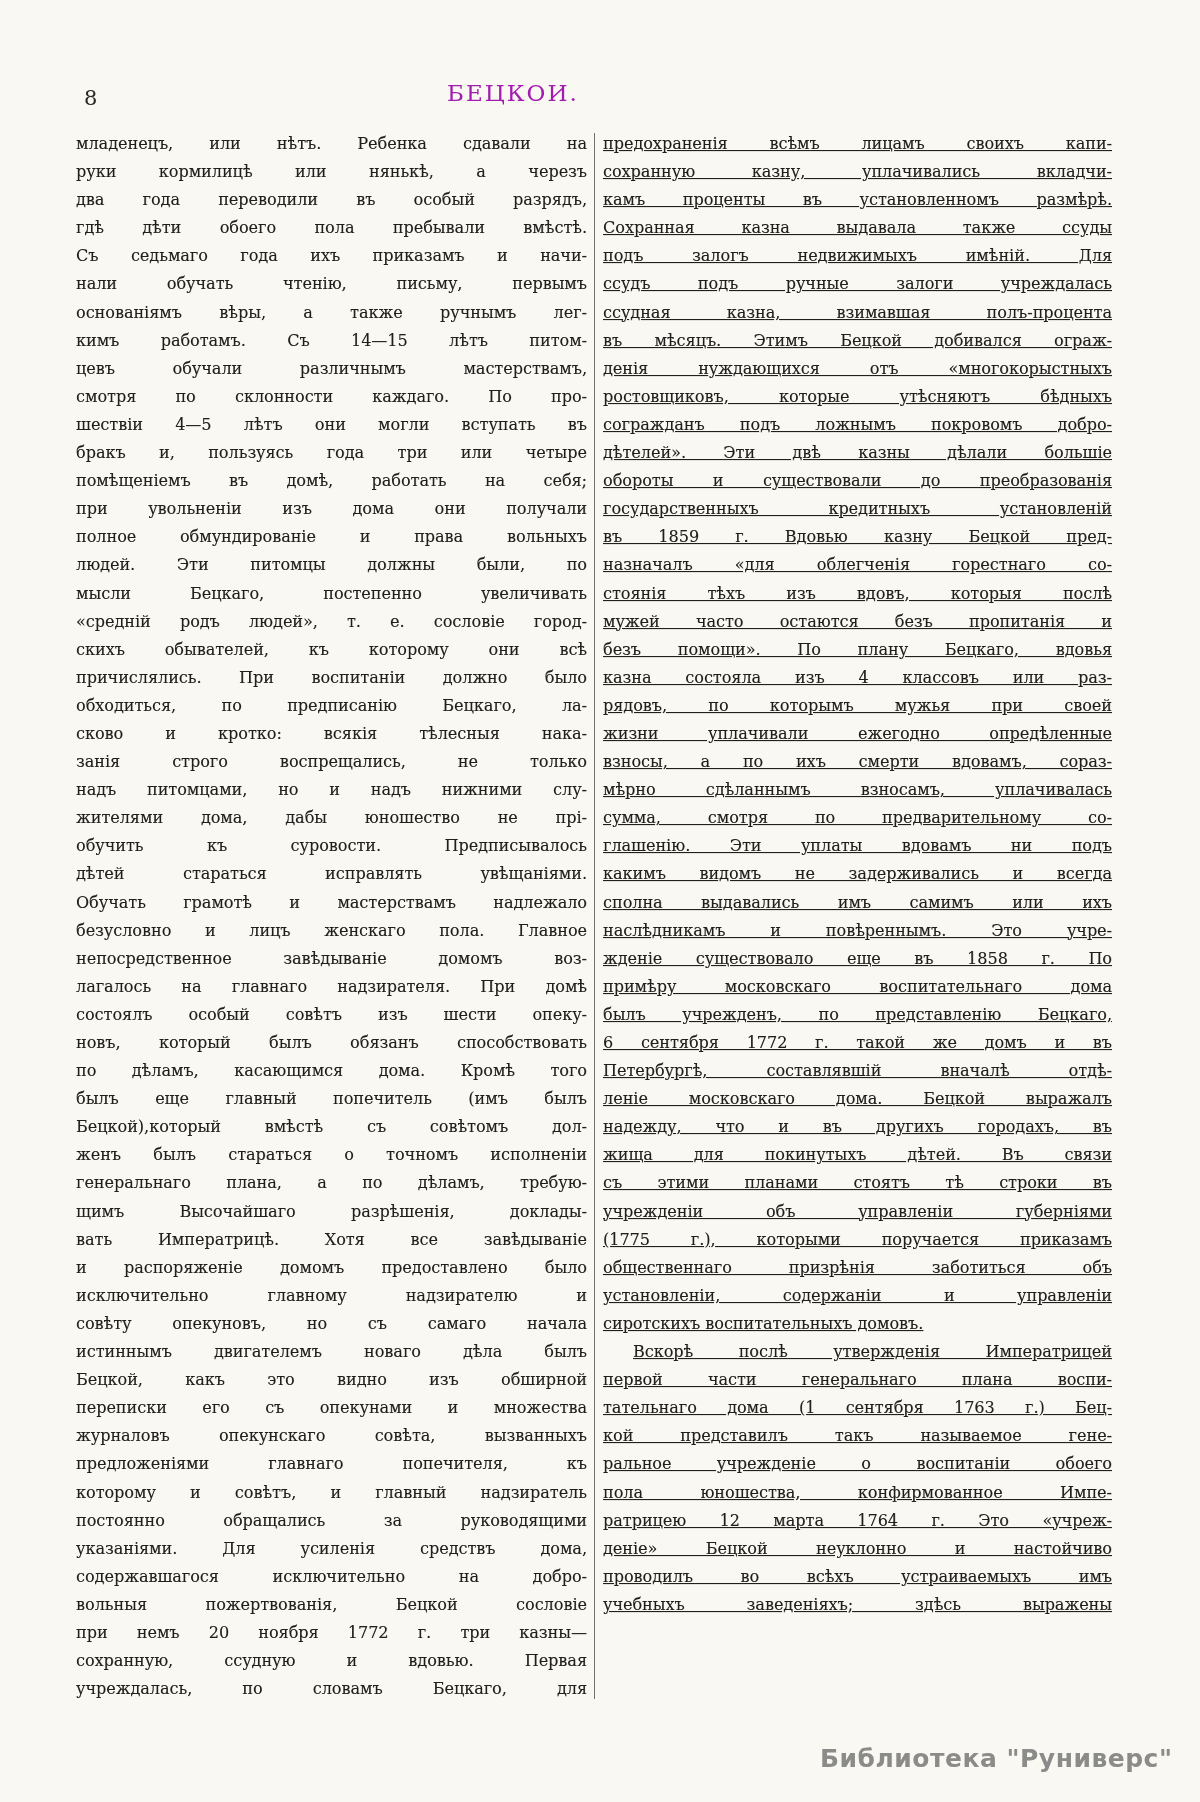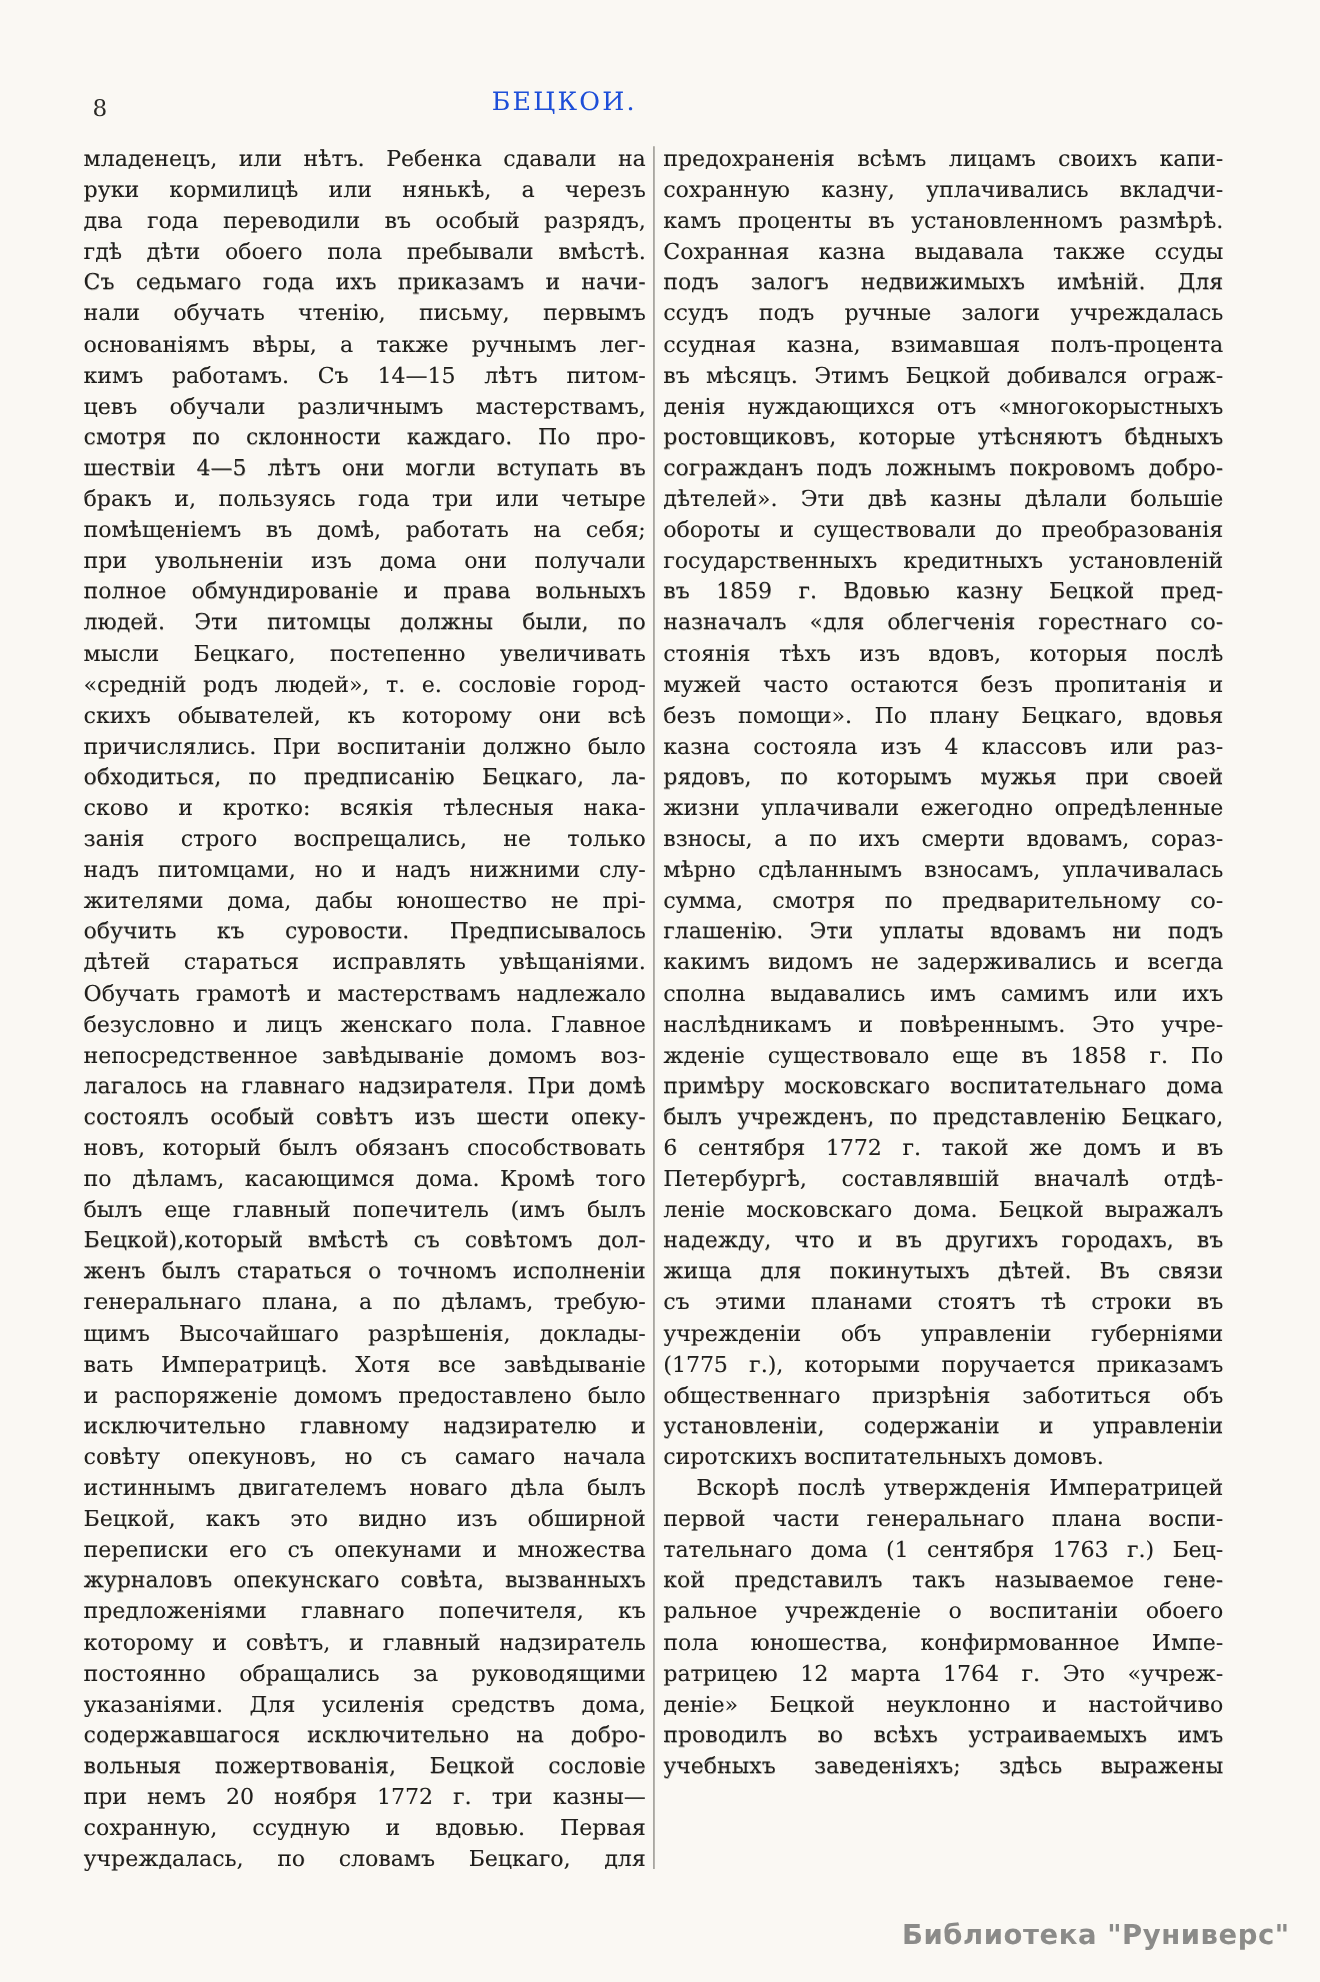--- a/index.html
+++ b/index.html
@@ -10,29 +10,29 @@
     overflow:hidden;
     font-family:"DejaVu Serif", serif;
     color:#201f1c;
   }
   #page-number{
     position:absolute;left:84px;top:86px;
     font-size:21px;color:#2a2925;
   }
   #running-title{
     position:absolute;left:447px;top:80px;
-    font-size:23px;letter-spacing:2px;color:#1d4ed8;
+    font-size:23px;letter-spacing:2px;color:#a21caf;
   }
   .col{
     position:absolute;top:130px;
-    font-size:20px;line-height:28.1px;
+    font-size:16px;line-height:28.1px;
     text-shadow:0.3px 0.3px 0 rgba(25,24,20,0.35);
   }
   #col-left{left:76px;width:511px;}
-  #col-right{left:603px;width:509px;}
+  #col-right{left:603px;width:509px;text-decoration:underline;}
   .line{
     height:28.1px;overflow:hidden;
     text-align:justify;text-align-last:justify;
     white-space:normal;
   }
   .line.short{text-align-last:left;}
   .line.indent{text-indent:30px;}
   #column-divider{
     position:absolute;left:594px;top:133px;
     width:0;height:1566px;

